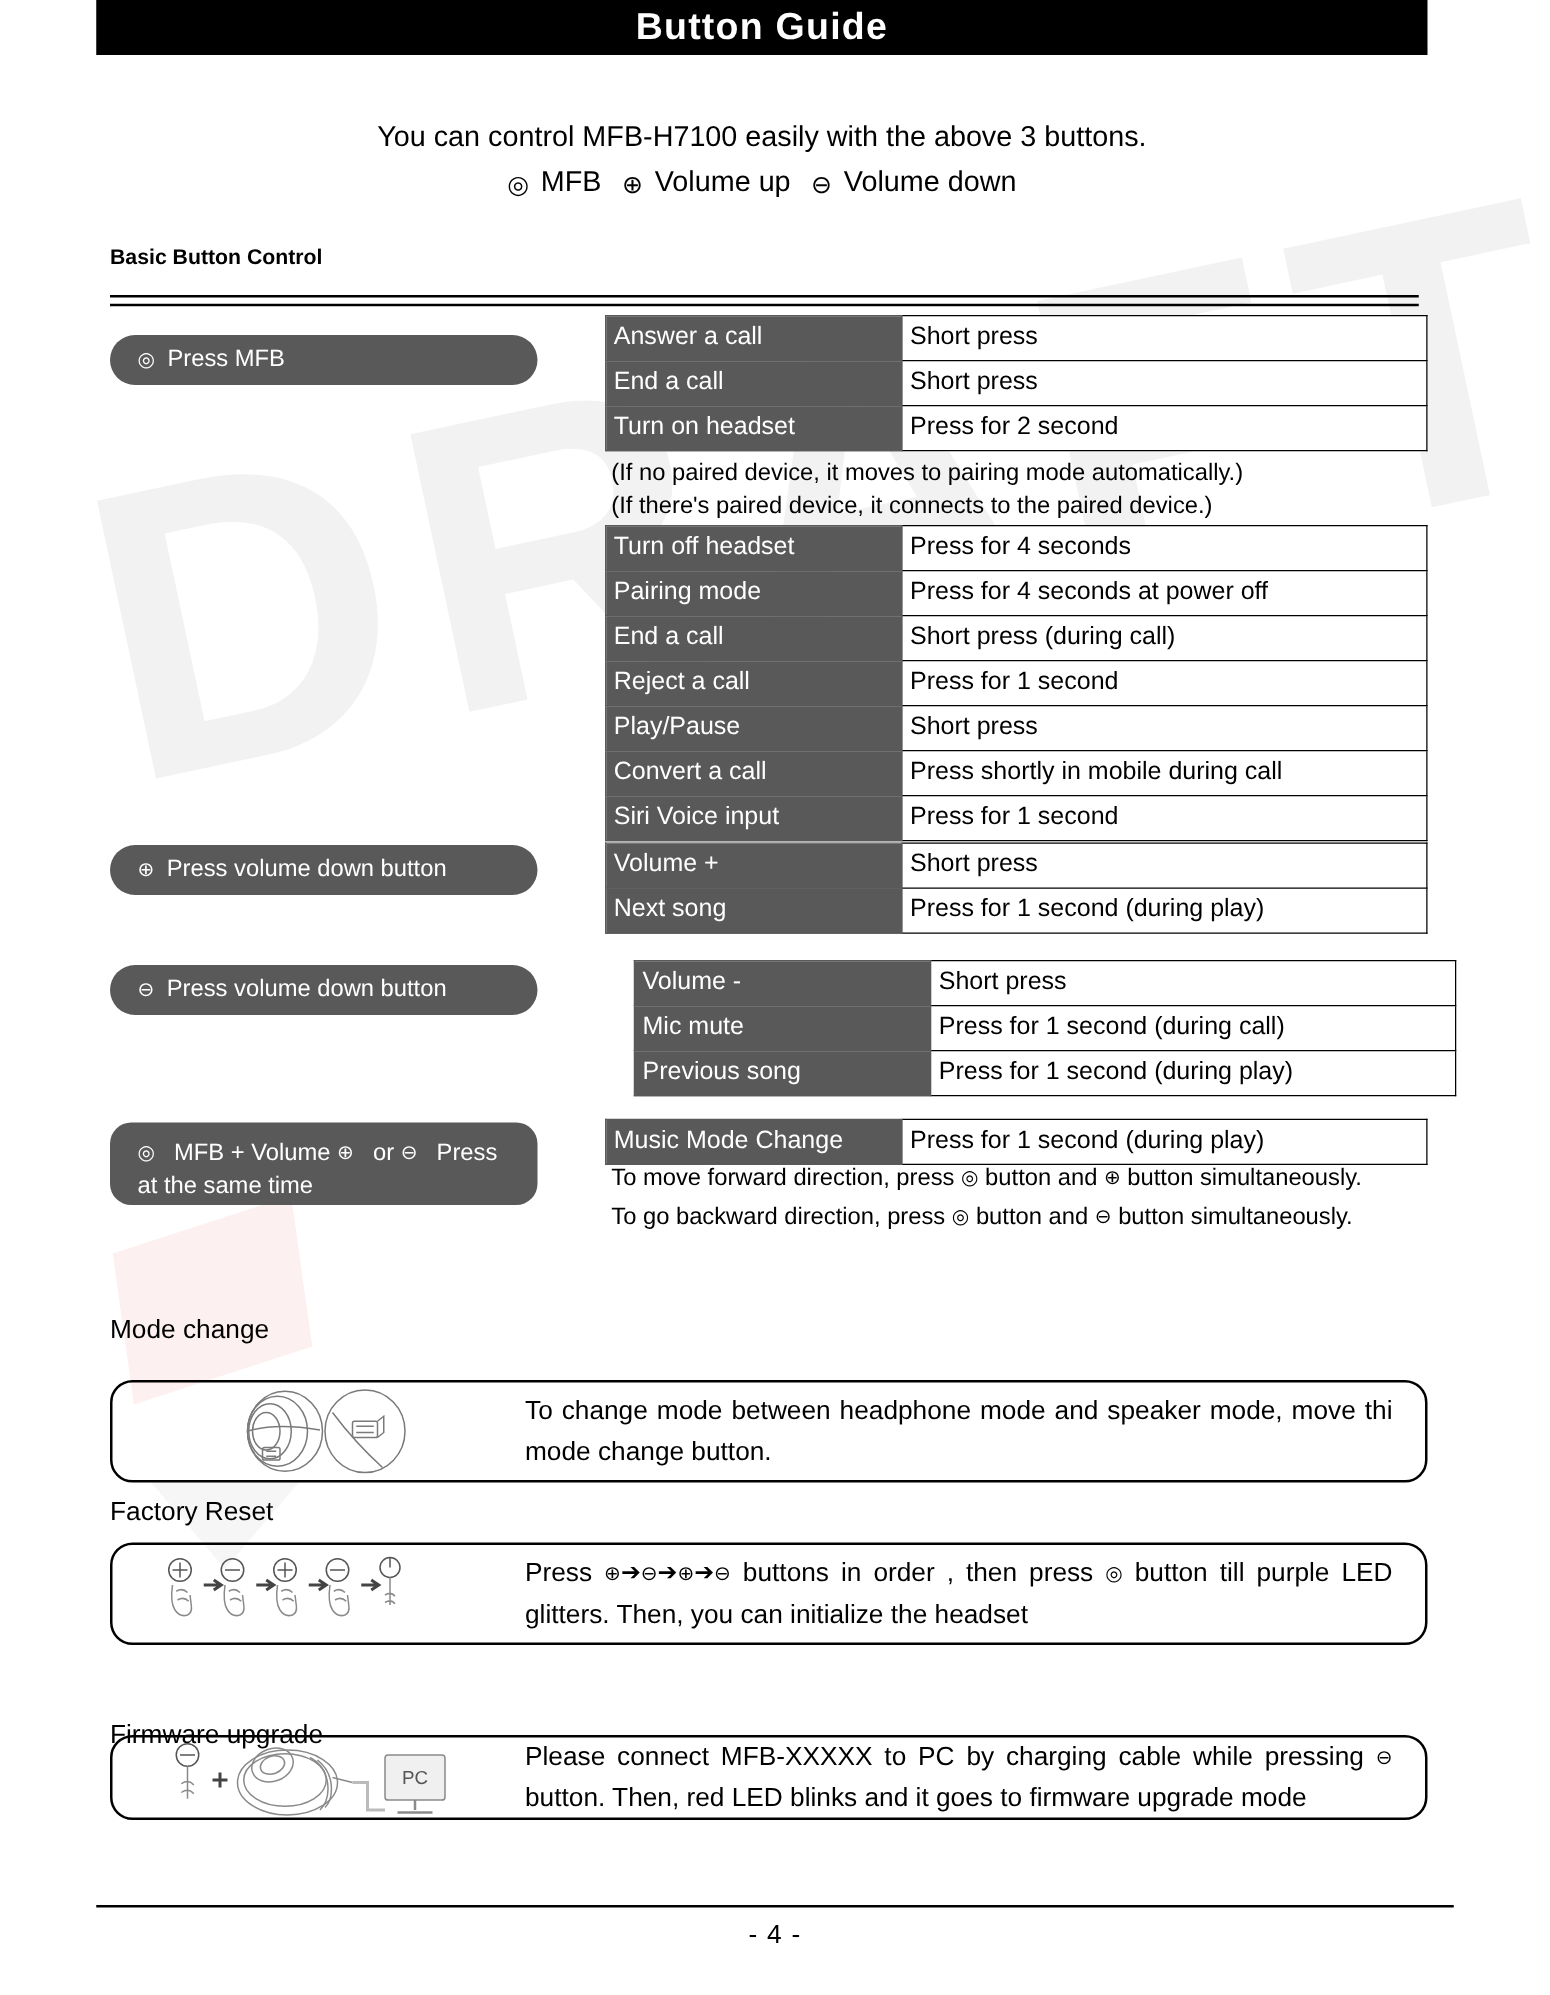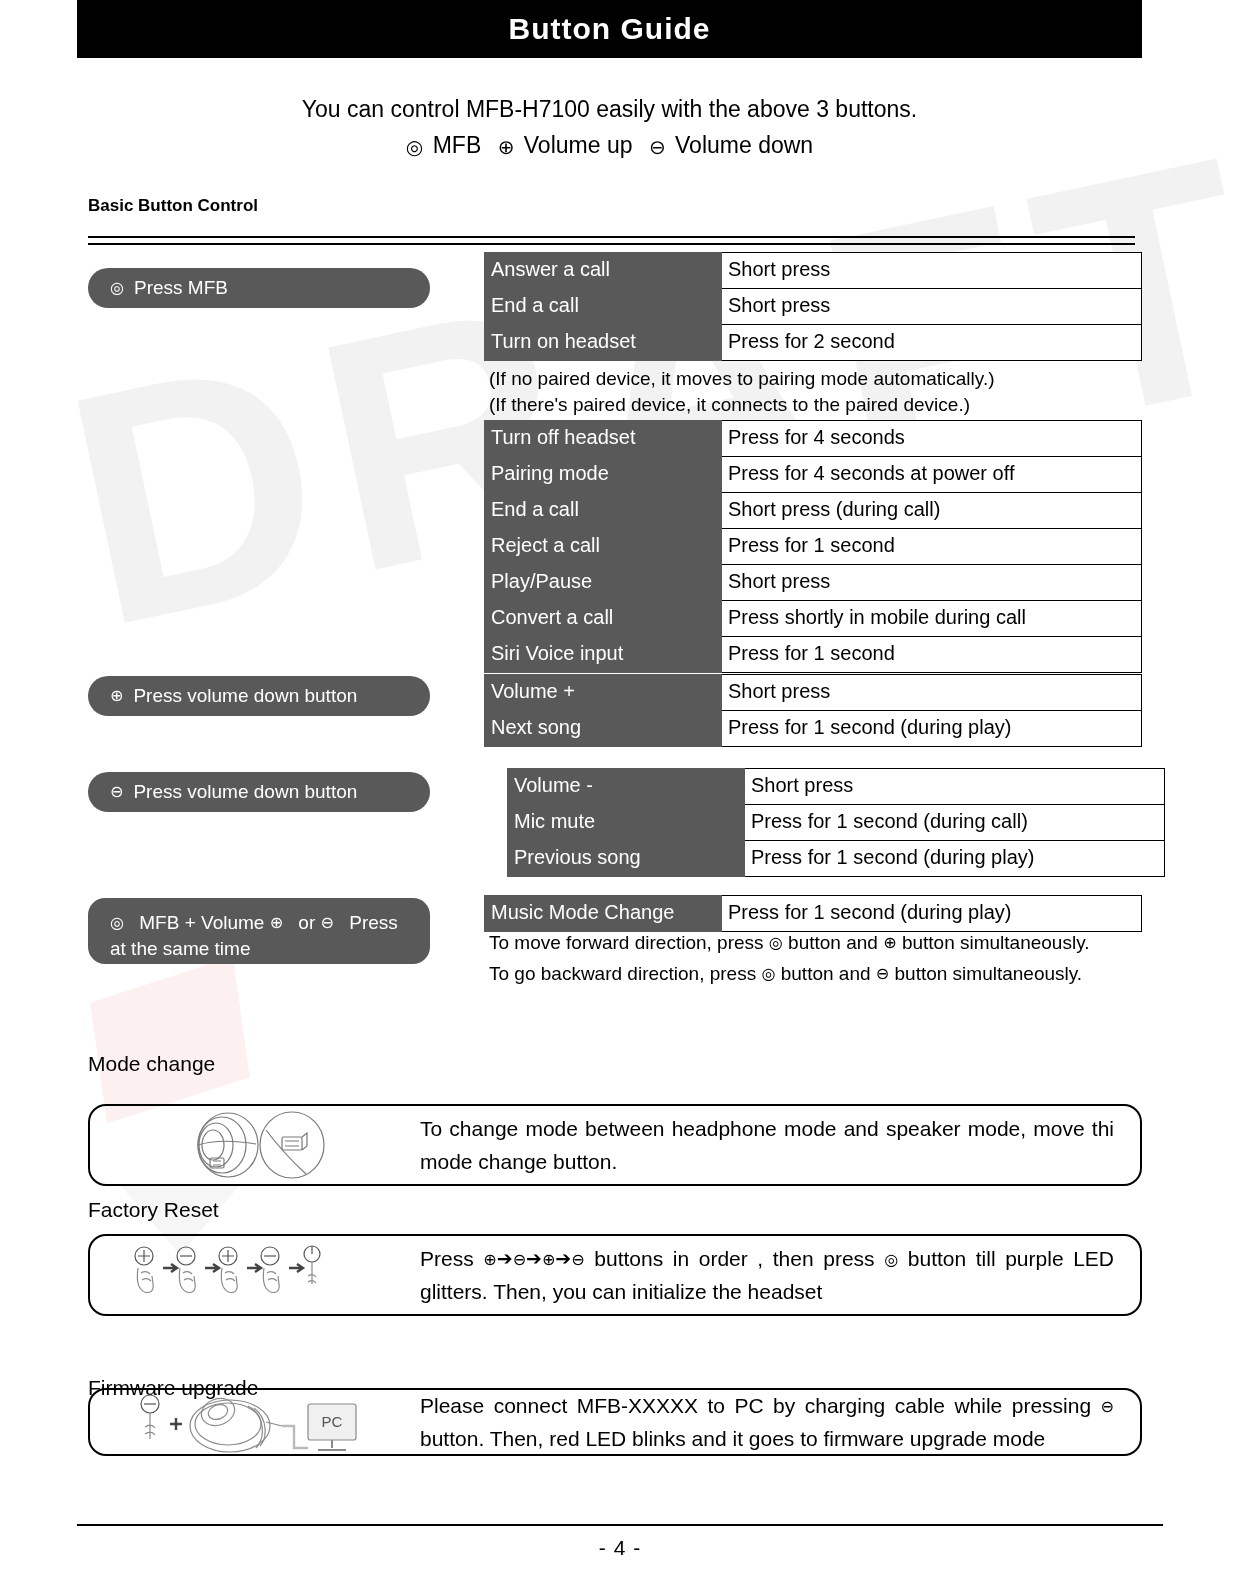--- a/index.html
+++ b/index.html
@@ -57,21 +57,21 @@
     clip-path: polygon(0 0, 50% 100%, 100% 0);
   }
 
   
   .page { position: relative; z-index: 1; }
 
   
   .title-bar {
     position: absolute;
     left: 77px; top: 0;
-    width: 1065px; height: 58px;
+    width: 1065px; height: 44px;
     background: #000000;
     color: #ffffff;
     display: flex;
     align-items: center;
     justify-content: center;
   }
   .title-bar-text {
     font-size: 30px;
     font-weight: bold;
     letter-spacing: 1px;

